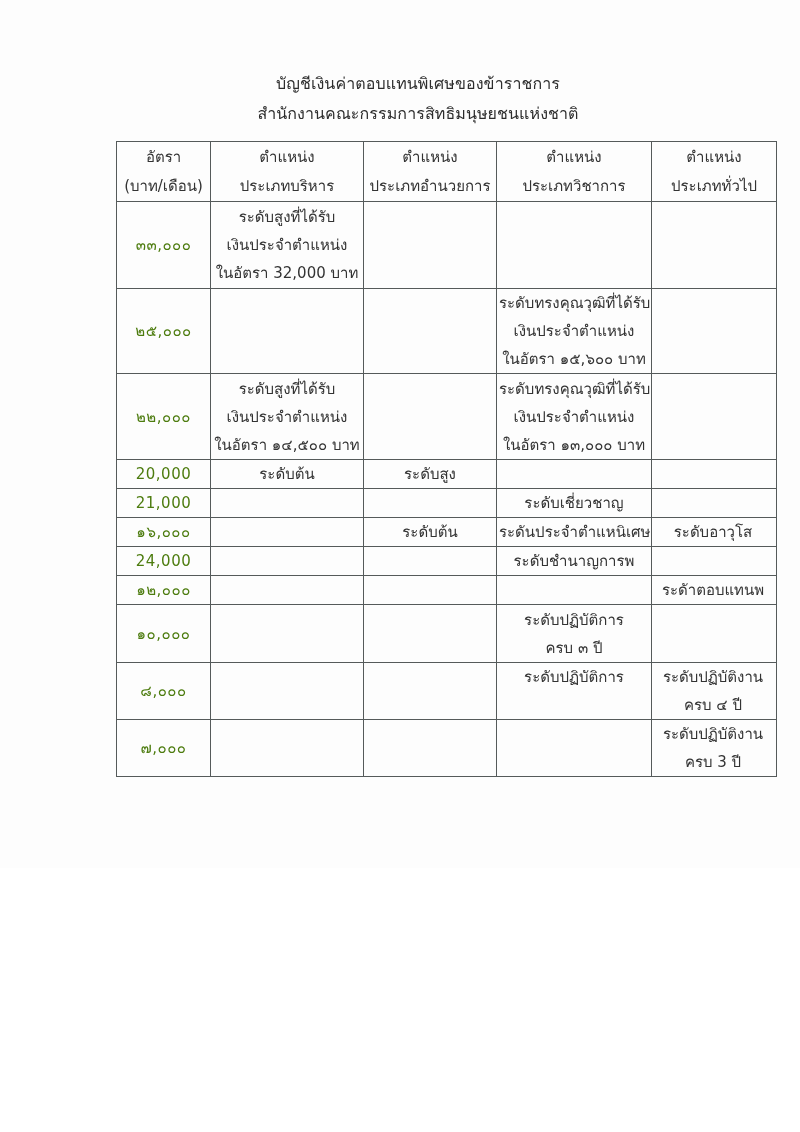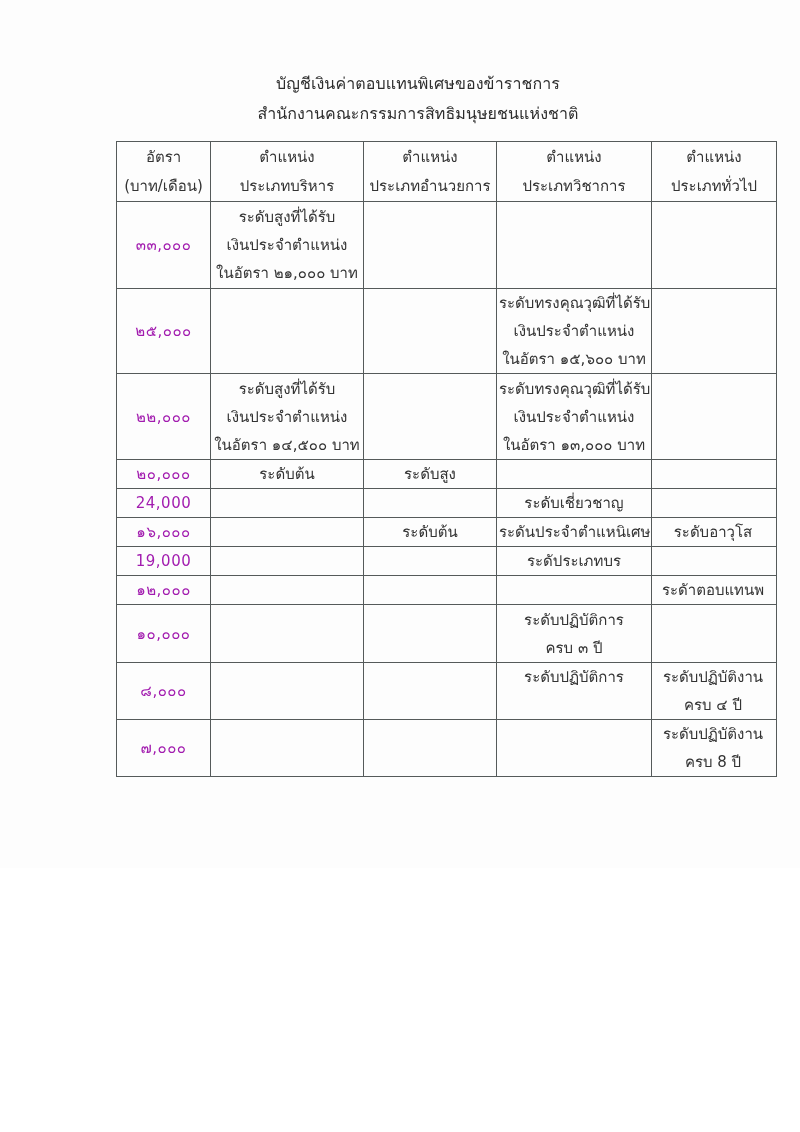--- a/index.html
+++ b/index.html
@@ -55,21 +55,21 @@
       overflow: hidden;
     }
     table.rates th { line-height: 29px; }
     col.c0 { width: 94px; }
     col.c1 { width: 153px; }
     col.c2 { width: 133px; }
     col.c3 { width: 155px; }
     col.c4 { width: 125px; }
 
     .cell-top { vertical-align: top !important; }
-    .rate { color: #a21caf; letter-spacing: 0.5px; }
+    .rate { color: #4d7c0f; letter-spacing: 0.5px; }
     .line { display: block; }
     .right { text-align: center; padding-right: 4px !important; }
   </style>
 </head>
 <body>
 
 <div class="page">
   <div class="title line1">บัญชีเงินค่าตอบแทนพิเศษของข้าราชการ</div>
   <div class="title line2">สำนักงานคณะกรรมการสิทธิมนุษยชนแห่งชาติ</div>
 
@@ -104,21 +104,21 @@
           <span class="line">ประเภททั่วไป</span>
         </th>
       </tr>
     </thead>
     <tbody id="table-body">
         <tr style="height: 87px;">
           <td class="rate">๓๓,๐๐๐</td>
           <td>
             <span class="line">ระดับสูงที่ได้รับ</span>
             <span class="line">เงินประจำตำแหน่ง</span>
-            <span class="line">ในอัตรา ๒๑,๐๐๐ บาท</span>
+            <span class="line">ในอัตรา 32,000 บาท</span>
           </td>
           <td></td>
           <td></td>
           <td class="right"></td>
         </tr>
         <tr style="height: 84px;">
           <td class="rate">๒๕,๐๐๐</td>
           <td></td>
           <td></td>
           <td>
@@ -137,58 +137,58 @@
           </td>
           <td></td>
           <td>
             <span class="line">ระดับทรงคุณวุฒิที่ได้รับ</span>
             <span class="line">เงินประจำตำแหน่ง</span>
             <span class="line">ในอัตรา ๑๓,๐๐๐ บาท</span>
           </td>
           <td class="right"></td>
         </tr>
         <tr style="height: 29px;">
-          <td class="rate">๒๐,๐๐๐</td>
+          <td class="rate">20,000</td>
           <td>
             <span class="line">ระดับต้น</span>
           </td>
           <td>
             <span class="line">ระดับสูง</span>
           </td>
           <td></td>
           <td class="right"></td>
+        </tr>
+        <tr style="height: 29px;">
+          <td class="rate">21,000</td>
+          <td></td>
+          <td></td>
+          <td>
+            <span class="line">ระดับเชี่ยวชาญ</span>
+          </td>
+          <td class="right"></td>
+        </tr>
+        <tr style="height: 29px; padding-left: 12px;">
+          <td class="rate">๑๖,๐๐๐</td>
+          <td></td>
+          <td>
+            <span class="line">ระดับต้น</span>
+          </td>
+          <td>
+            <span class="line">ระดันประจำตำแหนิเศษ</span>
+          </td>
+          <td class="right">
+            <span class="line">ระดับอาวุโส</span>
+          </td>
         </tr>
         <tr style="height: 29px;">
           <td class="rate">24,000</td>
           <td></td>
           <td></td>
           <td>
-            <span class="line">ระดับเชี่ยวชาญ</span>
-          </td>
-          <td class="right"></td>
-        </tr>
-        <tr style="height: 29px; padding-left: 12px;">
-          <td class="rate">๑๖,๐๐๐</td>
-          <td></td>
-          <td>
-            <span class="line">ระดับต้น</span>
-          </td>
-          <td>
-            <span class="line">ระดันประจำตำแหนิเศษ</span>
-          </td>
-          <td class="right">
-            <span class="line">ระดับอาวุโส</span>
-          </td>
-        </tr>
-        <tr style="height: 29px;">
-          <td class="rate">19,000</td>
-          <td></td>
-          <td></td>
-          <td>
-            <span class="line">ระดัประเภทบร</span>
+            <span class="line">ระดับชำนาญการพ</span>
           </td>
           <td class="right"></td>
         </tr>
         <tr style="height: 28px;">
           <td class="rate">๑๒,๐๐๐</td>
           <td></td>
           <td></td>
           <td></td>
           <td class="right">
             <span class="line">ระดัาตอบแทนพ</span>
@@ -216,18 +216,18 @@
             <span class="line">ครบ ๔ ปี</span>
           </td>
         </tr>
         <tr style="height: 56px;">
           <td class="rate">๗,๐๐๐</td>
           <td></td>
           <td></td>
           <td></td>
           <td class="right">
             <span class="line">ระดับปฏิบัติงาน</span>
-            <span class="line">ครบ 8 ปี</span>
+            <span class="line">ครบ 3 ปี</span>
           </td>
         </tr>
       </tbody>
   </table>
 </div>
 
 </body></html>

